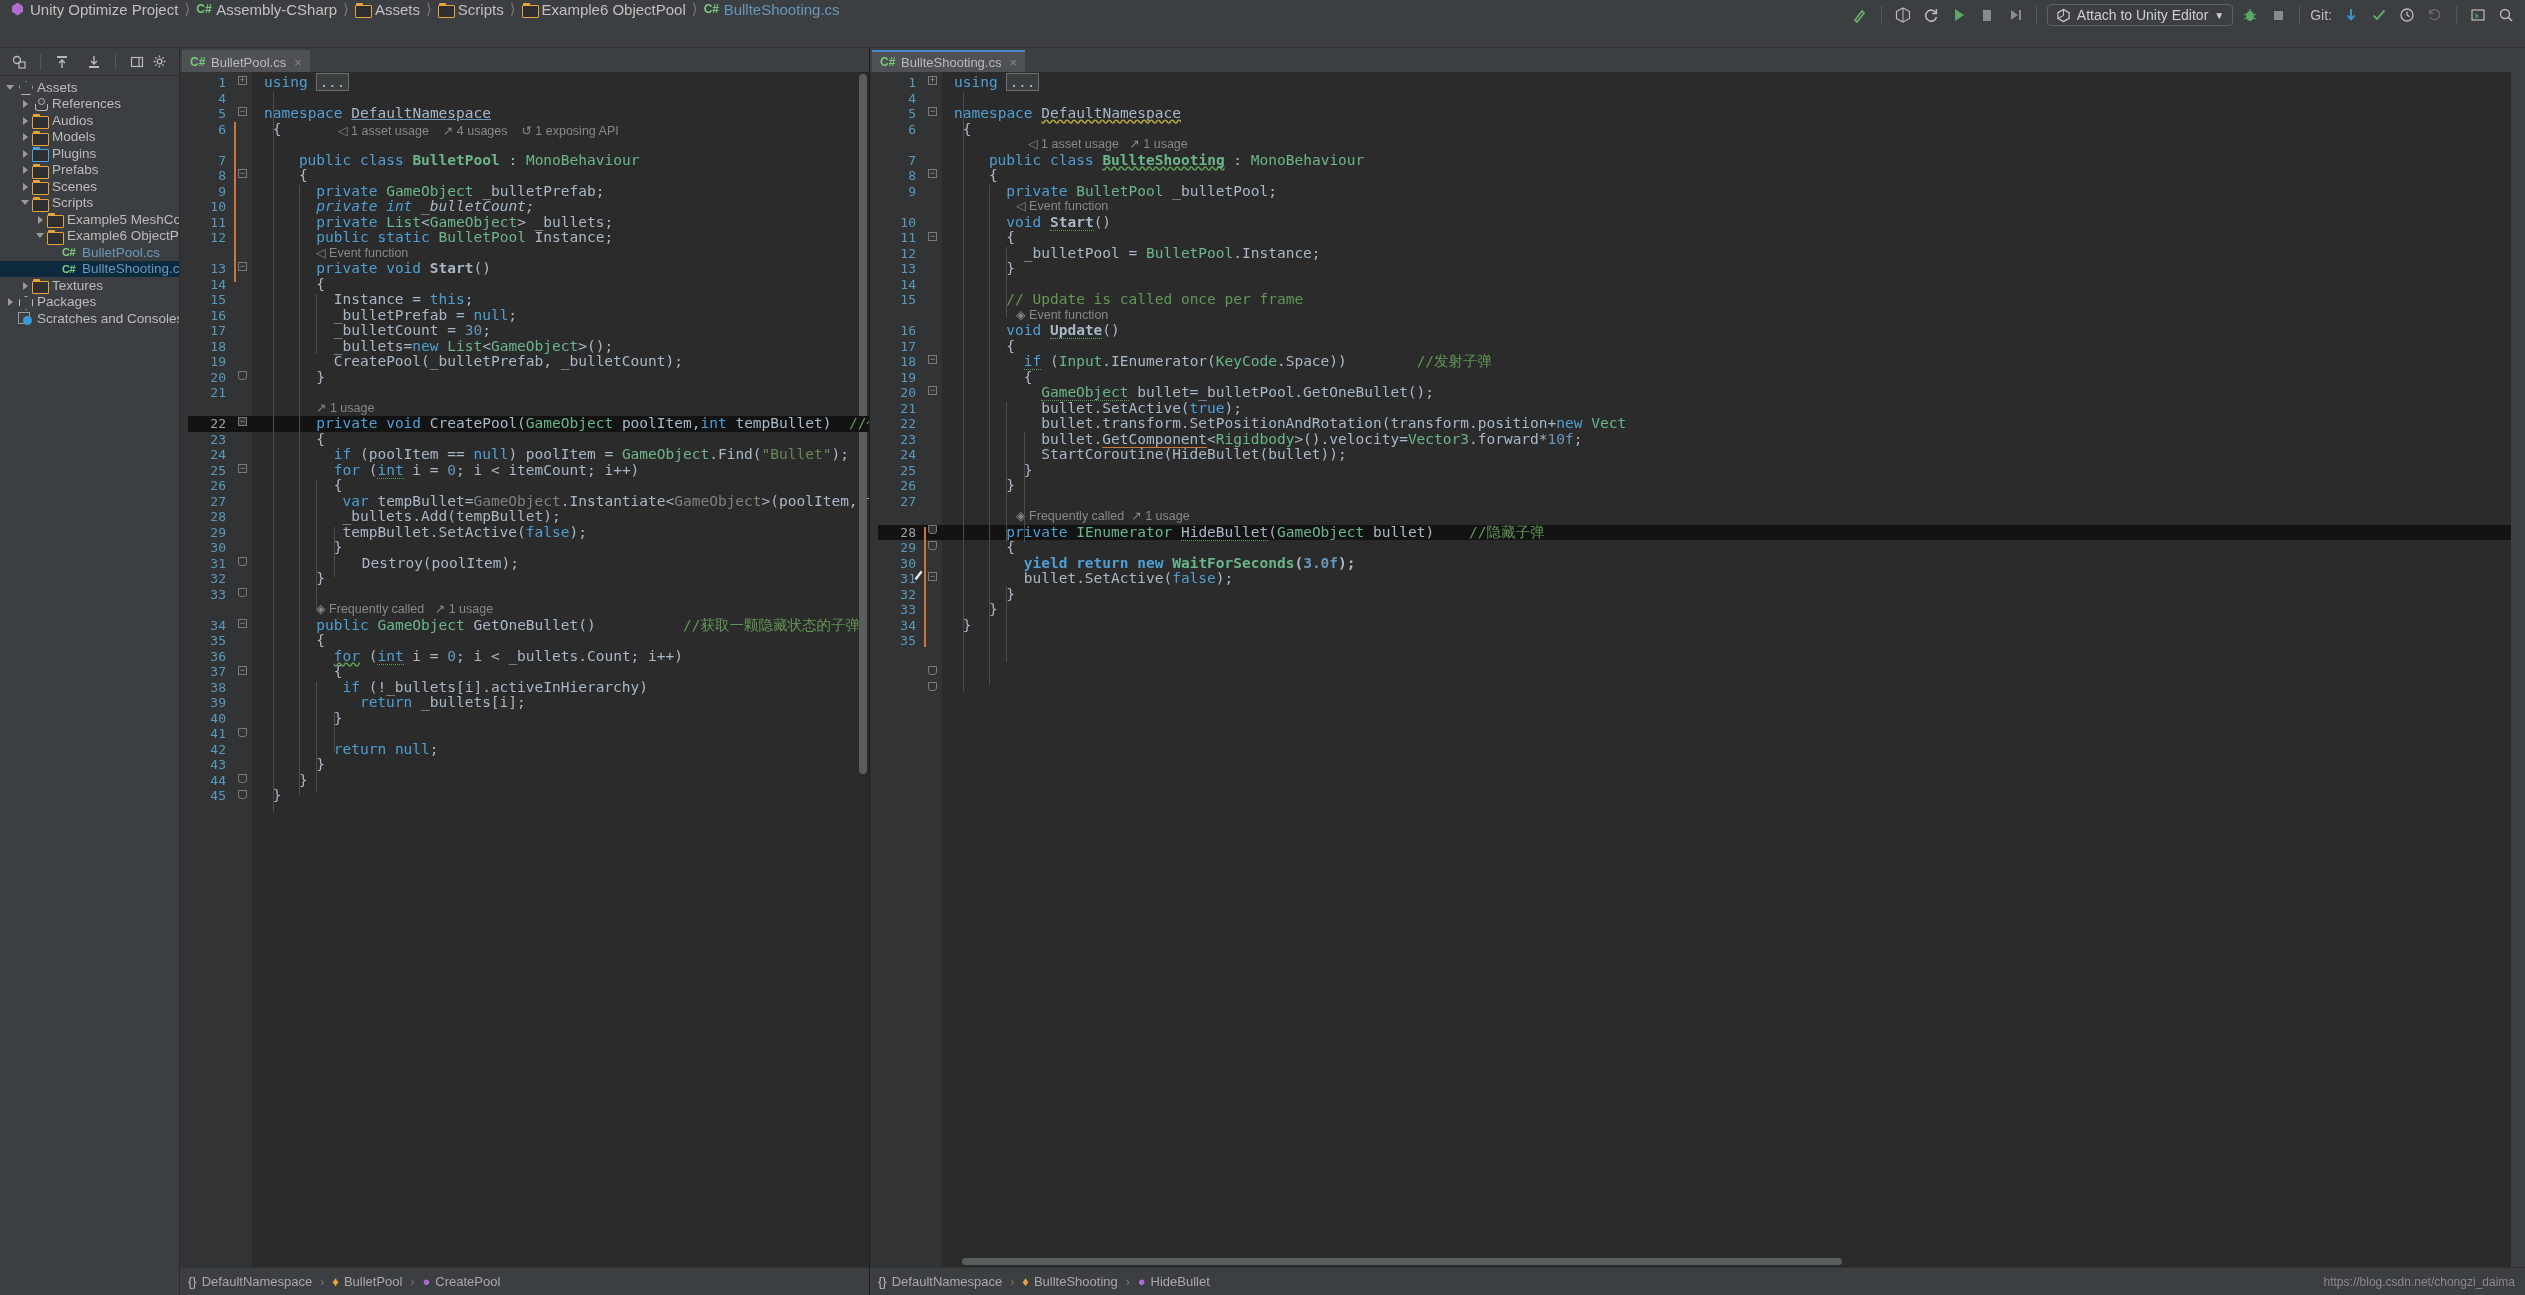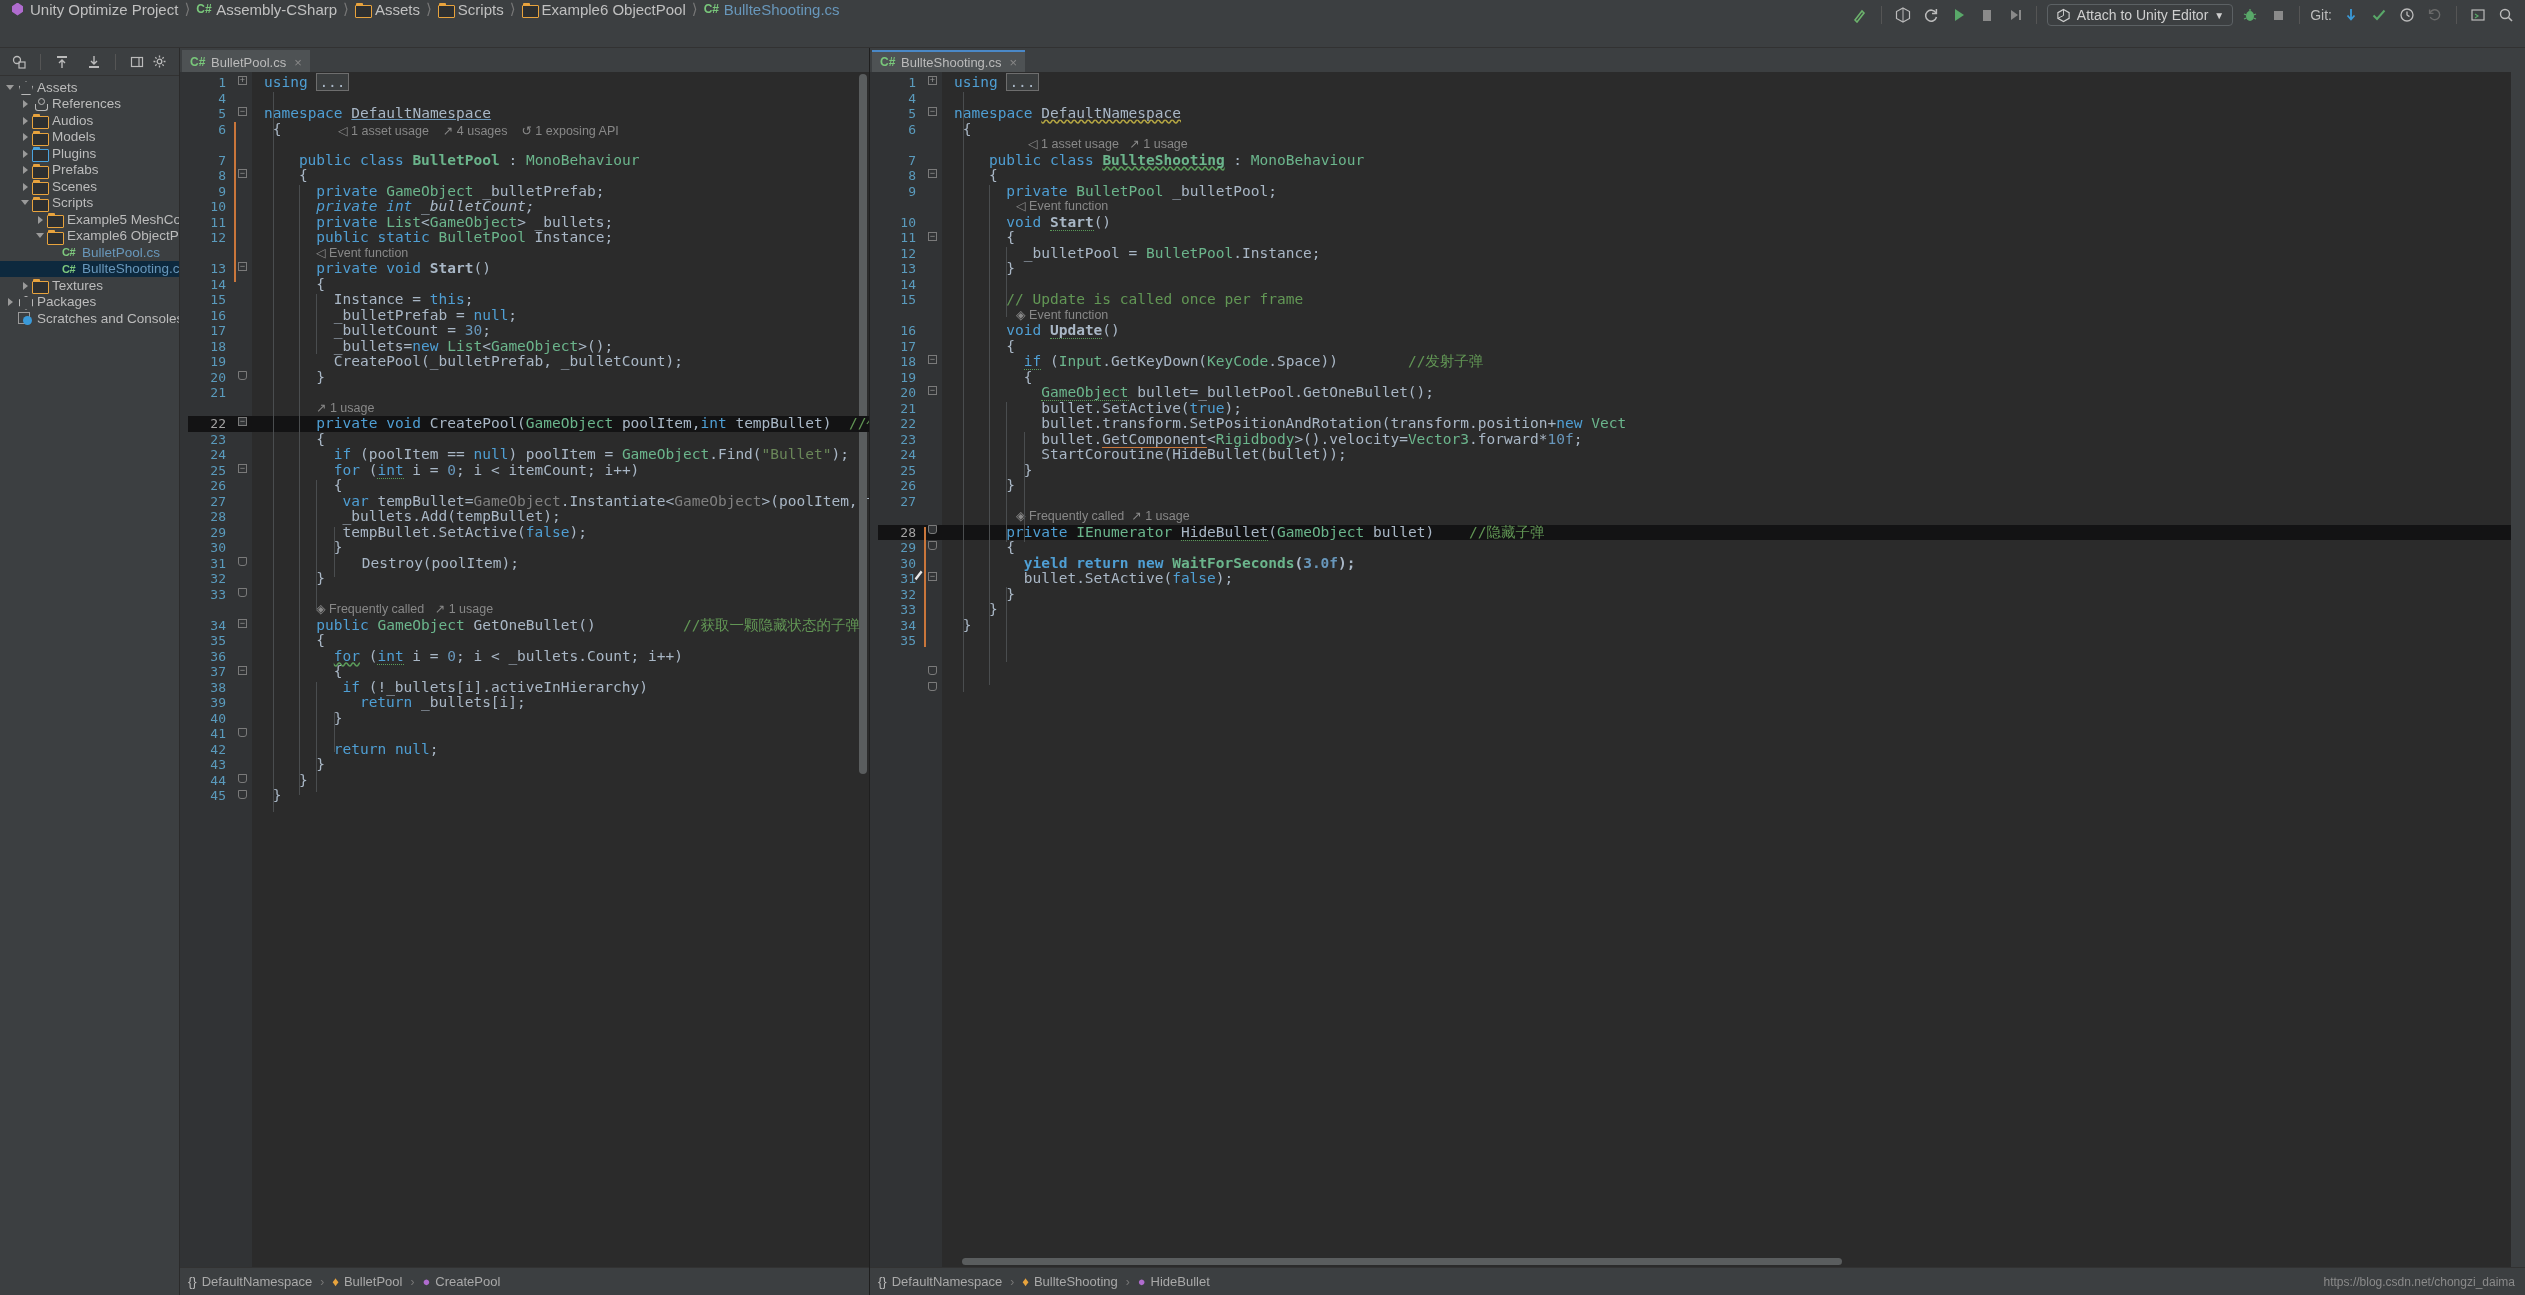--- a/index.html
+++ b/index.html
@@ -670,21 +670,21 @@
               <div class="codeline" style="top: 111.5px; left: 64.32px;"><span class="kb">private</span> <span class="t">BulletPool</span> <span class="w">_bulletPool;</span></div>
               <div class="hintline" style="top: 127px; left: 74px;">◁ Event function</div>
               <div class="codeline" style="top: 142.5px; left: 64.32px;"><span class="kb">void</span> <span class="w b dots">Start</span><span class="w">()</span></div>
               <div class="codeline" style="top: 158px; left: 64.32px;"><span class="w">{</span></div>
               <div class="codeline" style="top: 173.5px; left: 81.76px;"><span class="w">_bulletPool = </span><span class="t">BulletPool</span><span class="w">.Instance;</span></div>
               <div class="codeline" style="top: 189px; left: 64.32px;"><span class="w">}</span></div>
               <div class="codeline" style="top: 220px; left: 64.32px;"><span class="c">// Update is called once per frame</span></div>
               <div class="hintline" style="top: 235.5px; left: 74px;">◈ Event function</div>
               <div class="codeline" style="top: 251px; left: 64.32px;"><span class="kb">void</span> <span class="w b dots">Update</span><span class="w">()</span></div>
               <div class="codeline" style="top: 266.5px; left: 64.32px;"><span class="w">{</span></div>
-              <div class="codeline" style="top: 282px; left: 81.76px;"><span class="kb dots">if</span> <span class="w">(</span><span class="t">Input</span><span class="w">.GetKeyDown(</span><span class="t">KeyCode</span><span class="w">.Space))</span>        <span class="c">//发射子弹</span></div>
+              <div class="codeline" style="top: 282px; left: 81.76px;"><span class="kb dots">if</span> <span class="w">(</span><span class="t">Input</span><span class="w">.IEnumerator(</span><span class="t">KeyCode</span><span class="w">.Space))</span>        <span class="c">//发射子弹</span></div>
               <div class="codeline" style="top: 297.5px; left: 81.76px;"><span class="w">{</span></div>
               <div class="codeline" style="top: 313px; left: 99.2px;"><span class="t dots">GameObject</span> <span class="w">bullet=_bulletPool.GetOneBullet();</span></div>
               <div class="codeline" style="top: 328.5px; left: 99.2px;"><span class="w">bullet.SetActive(</span><span class="kb">true</span><span class="w">);</span></div>
               <div class="codeline" style="top: 344px; left: 99.2px;"><span class="w">bullet.transform.SetPositionAndRotation(transform.position+</span><span class="kb">new</span> <span class="t">Vect</span></div>
               <div class="codeline" style="top: 359.5px; left: 99.2px;"><span class="w">bullet.</span><span class="w wavyo">GetComponent</span><span class="w">&lt;</span><span class="t">Rigidbody</span><span class="w">&gt;().velocity=</span><span class="t">Vector3</span><span class="w">.forward*</span><span class="n">10f</span><span class="w">;</span></div>
               <div class="codeline" style="top: 375px; left: 99.2px;"><span class="w">StartCoroutine(HideBullet(bullet));</span></div>
               <div class="codeline" style="top: 390.5px; left: 81.76px;"><span class="w">}</span></div>
               <div class="codeline" style="top: 406px; left: 64.32px;"><span class="w">}</span></div>
               <div class="hintline" style="top: 437px; left: 74px;">◈ Frequently called  ↗ 1 usage</div>
               <div class="hl-row" style="top: 452.5px;"></div>

